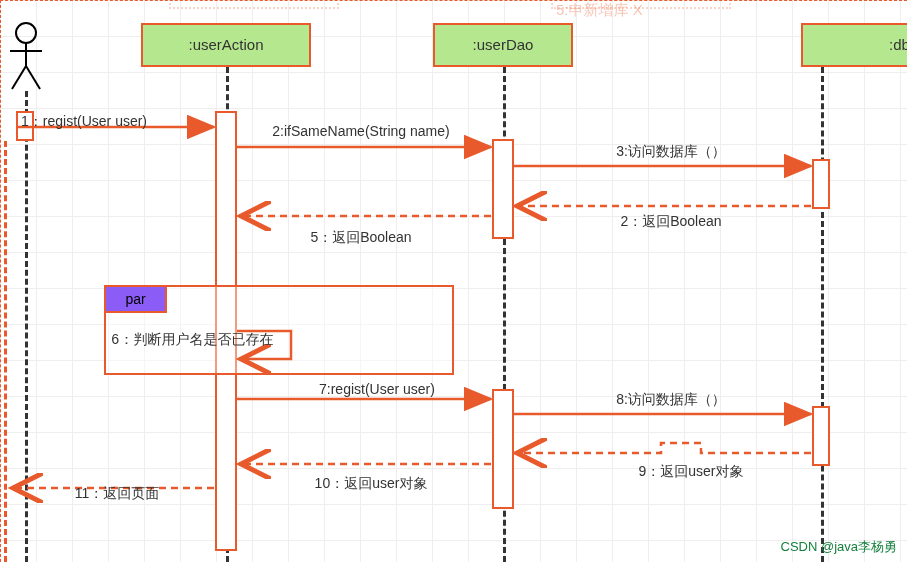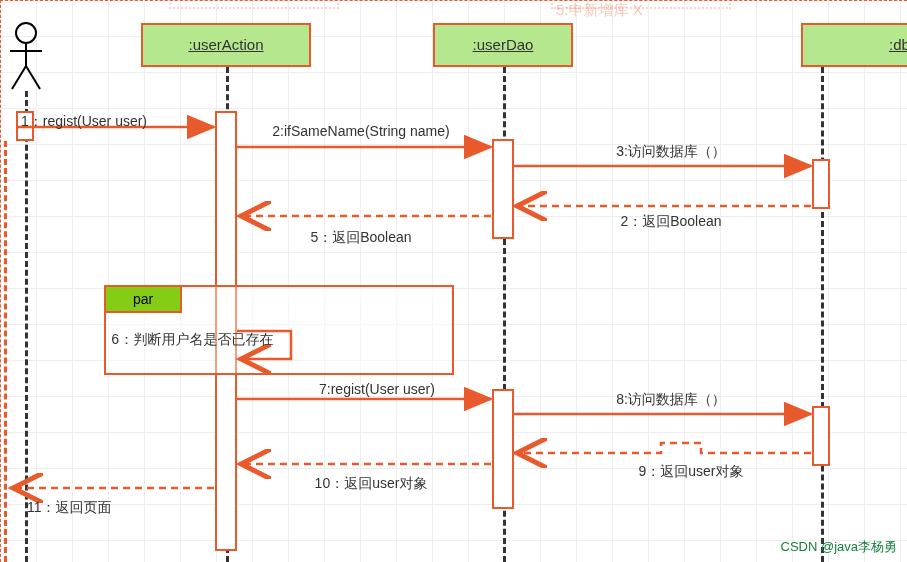--- a/index.html
+++ b/index.html
@@ -37,21 +37,21 @@
     position: absolute;
     top: 22px;
     height: 44px;
     background: #b5e88e;
     border: 2px solid #e85a2c;
     text-align: center;
     line-height: 40px;
     color: #333;
     font-size: 15px;
   }
-  .lifeline-box span { text-decoration: underline; }
+  .lifeline-box span { }
   .lifeline {
     position: absolute;
     top: 66px;
     bottom: 0;
     border-left: 3px dashed #333;
   }
   .activation {
     position: absolute;
     background: #fff;
     border: 2px solid #e85a2c;
@@ -71,27 +71,27 @@
     text-align: center;
   }
   .par-frame {
     position: absolute;
     left: 103px; top: 284px;
     width: 350px; height: 90px;
     border: 2px solid #e85a2c;
     background: rgba(255,255,255,.4);
   }
   .par-tag {
-    width: 76px; height: 26px;
+    width: 61px; height: 26px;
     border-right: 2px solid #e85a2c;
     border-bottom: 2px solid #e85a2c;
     text-align: center;
     line-height: 24px;
     font-size: 14px;
-    background: #84cc16;
+    background: #8b5cf6;
   }
   .watermark {
     position: absolute;
     right: 10px; bottom: 6px;
     color: #15803d;
     font-size: 13px;
   }
   .outer-dash {
     position: absolute;
     left: 0; top: 140px; bottom: 0;
@@ -170,15 +170,15 @@
 <div class="msg-label" style="left:20px;top:112px;width:190px;text-align:left;">1：regist(User user)</div>
 <div class="msg-label" style="left:260px;top:103px;width:200px;margin-top:19px;">2:ifSameName(String name)</div>
 <div class="msg-label" style="left:560px;top:142px;width:220px;">3:访问数据库（）</div>
 <div class="msg-label" style="left:560px;top:212px;width:220px;">2：返回Boolean</div>
 <div class="msg-label" style="left:260px;top:228px;width:200px;">5：返回Boolean</div>
 <div class="msg-label" style="left:110px;top:330px;width:220px;text-align:left;font-family:Liberation Mono, monospace;">6：判断用户名是否已存在</div>
 <div class="msg-label" style="left:276px;top:380px;width:200px;">7:regist(User user)</div>
 <div class="msg-label" style="left:560px;top:390px;width:220px;">8:访问数据库（）</div>
 <div class="msg-label" style="left:580px;top:462px;width:220px;">9：返回user对象</div>
 <div class="msg-label" style="left:270px;top:474px;width:200px;">10：返回user对象</div>
-<div class="msg-label" style="left:26px;top:498px;width:180px;text-align:left;">11：返回页面</div>
+<div class="msg-label" style="left:26px;top:484px;width:180px;text-align:center;">11：返回页面</div>
 
 <div class="watermark">CSDN @java李杨勇</div>
 
 </body></html>

